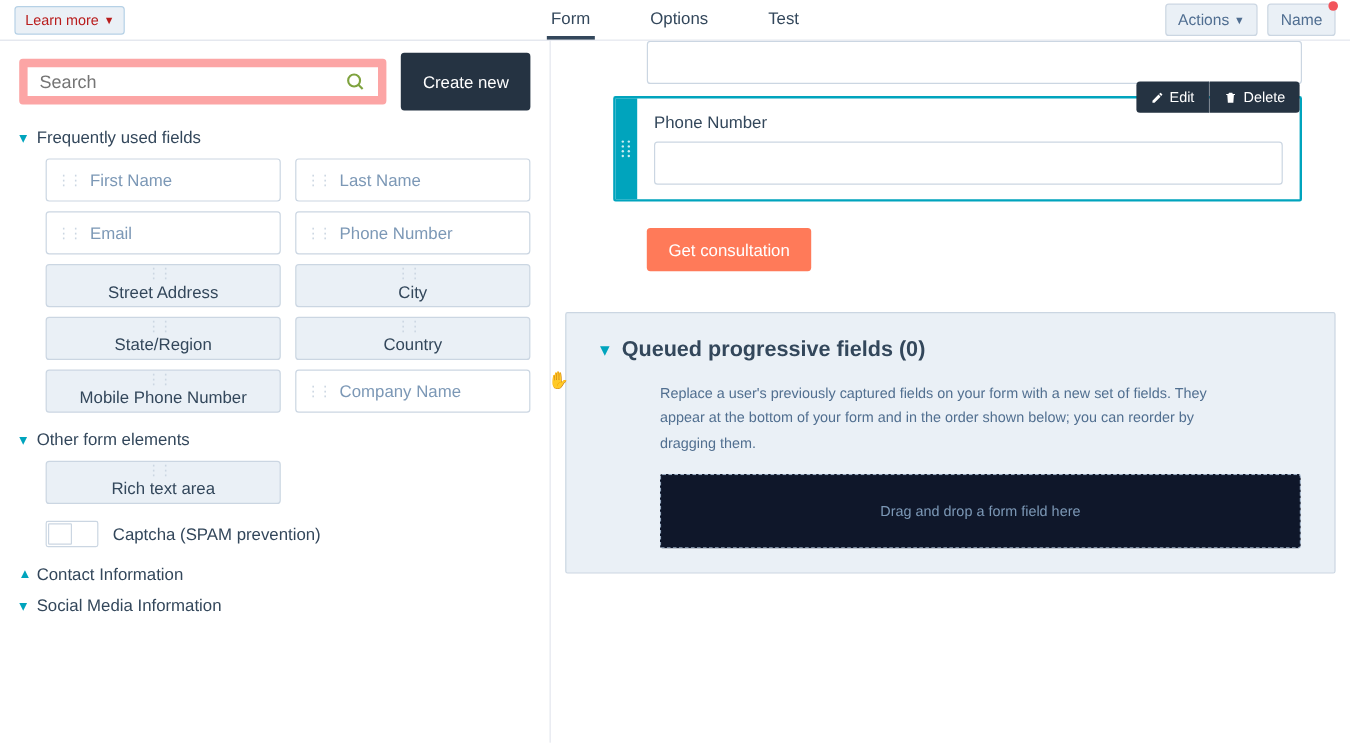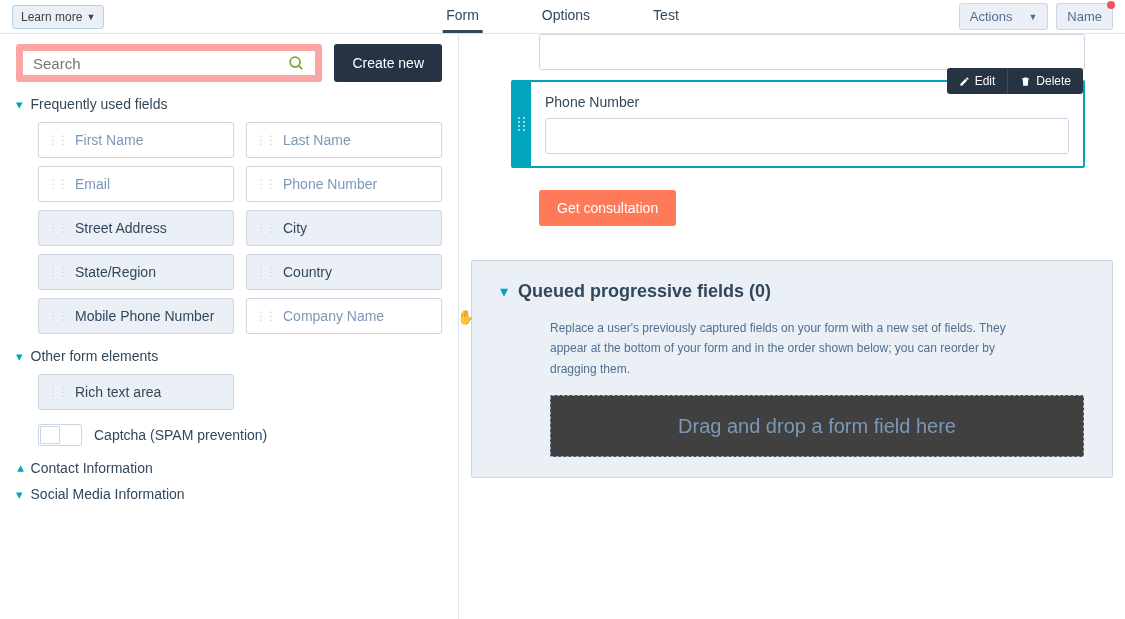--- a/index.html
+++ b/index.html
@@ -1,46 +1,46 @@
 <!DOCTYPE html>
 <html><head>
 <meta charset="utf-8">
 <style>
 * { box-sizing: border-box; margin: 0; padding: 0; font-family: -apple-system, BlinkMacSystemFont, "Segoe UI", Helvetica, Arial, sans-serif; }
 body { width: 1125px; height: 619px; overflow: hidden; background: #fff; color: #33475b; }
 
 .topbar { height: 34px; border-bottom: 1px solid #dfe3eb; display: flex; align-items: center; padding: 0 12px; position: relative; }
-.learn-more { border: 1px solid #b6d1e6; background: #eaf0f6; color: #404040; font-size: 12px; padding: 4px 8px; border-radius: 3px; display: inline-flex; align-items: center; gap: 4px; cursor: pointer; }
+.learn-more { border: 1px solid #b6d1e6; background: #eaf0f6; color: #b91c1c; font-size: 12px; padding: 4px 8px; border-radius: 3px; display: inline-flex; align-items: center; gap: 4px; cursor: pointer; }
 .learn-more .caret { font-size: 9px; }
 
-.tabs { position: absolute; left: 50%; transform: translateX(-50%); display: flex; gap: 55px; height: 100%; align-items: center; }
+.tabs { position: absolute; left: 50%; transform: translateX(-50%); display: flex; gap: 42px; height: 100%; align-items: center; }
 .tab { font-size: 14px; color: #33475b; cursor: pointer; height: 100%; display: flex; align-items: center; border-bottom: 3px solid transparent; padding: 0 4px; }
 .tab.active { border-bottom-color: #33475b; font-weight: 500; }
 
 .top-actions { margin-left: auto; display: flex; gap: 8px; align-items: center; }
-.btn-light { border: 1px solid #cbd6e2; background: #eaf0f6; color: #506e91; font-size: 13px; padding: 5px 10px; border-radius: 3px; cursor: pointer; display: inline-flex; align-items: center; gap: 16px; }
+.btn-light { border: 1px solid #cbd6e2; background: #eaf0f6; color: #506e91; font-size: 13px; padding: 5px 10px; border-radius: 3px; cursor: pointer; display: inline-flex; align-items: center; gap: 4px; }
 .red-dot { width: 8px; height: 8px; background: #f2545b; border-radius: 50%; position: absolute; top: -2px; right: -2px; }
 .save-wrap { position: relative; }
 
 .main { display: flex; height: calc(619px - 34px); }
 
 .sidebar { width: 459px; border-right: 1px solid #dfe3eb; padding: 10px 16px 0 16px; overflow-y: auto; }
 .search-row { display: flex; gap: 12px; align-items: center; margin-bottom: 14px; }
 .search-box { flex: 1; border: 7px solid #fca5a5; border-radius: 3px; height: 38px; display: flex; align-items: center; padding: 0 10px; }
 .search-box input { flex: 1; border: none; outline: none; font-size: 15px; color: #7c98b6; background: transparent; }
 .search-box .sicon { color: #7c98b6; }
-.create-btn { background: #253342; color: #fff; border: none; border-radius: 3px; height: 38px; padding: 0 18px; font-size: 14px; font-weight: 500; cursor: pointer; }
+.create-btn { background: #253342; color: #fff; border: none; border-radius: 3px; height: 48px; padding: 0 18px; font-size: 14px; font-weight: 500; cursor: pointer; }
 
 .section-head { display: flex; align-items: center; gap: 8px; color: #33475b; font-size: 14px; margin: 8px 0 10px 0; cursor: pointer; }
 .section-head .chev { color: #00a4bd; font-size: 13px; display: inline-block; }
 .section-head.collapsed .chev { transform: rotate(-90deg); }
 
 .field-grid { display: grid; grid-template-columns: 1fr 1fr; gap: 8px 12px; padding-left: 22px; margin-bottom: 14px; }
 .field-chip { border: 1px solid #cbd6e2; border-radius: 3px; height: 36px; display: flex; align-items: center; padding: 0 8px; font-size: 14px; color: #33475b; background: #fff; cursor: grab; }
-.field-chip.used { background: #eaf0f6; }
+.field-chip.used { background: #eaf0f6; flex-direction: column; }
 .field-chip.placeholder { color: #7c98b6; }
 .drag-handle { color: #cbd6e2; font-size: 12px; margin-right: 8px; letter-spacing: -2px; }
 
 .captcha-row { display: flex; align-items: center; gap: 12px; padding-left: 22px; margin-bottom: 14px; font-size: 14px; }
 .toggle { width: 44px; height: 22px; border: 1px solid #cbd6e2; border-radius: 2px; background: #fff; display: flex; align-items: center; padding: 1px; cursor: pointer; }
 .toggle .knob { width: 20px; height: 18px; background: #fff; border: 1px solid #cbd6e2; border-radius: 1px; }
 
 .canvas { flex: 1; background: #fff; overflow-y: auto; position: relative; }
 .form-area { padding: 0 40px 16px 40px; }
 
@@ -59,21 +59,21 @@
 .fa-btn:first-child { border-right: 1px solid #3a4d5f; border-radius: 3px 0 0 3px; }
 .fa-btn:last-child { border-radius: 0 3px 3px 0; text-align: center; }
 
 .submit-btn { background: #ff7a59; color: #fff; border: none; border-radius: 3px; padding: 10px 18px; font-size: 14px; font-weight: 500; cursor: pointer; margin-left: 40px; }
 
 .queued-wrap { background: #eaf0f6; border: 1px solid #cbd6e2; margin: 18px 12px 0 12px; padding: 20px 28px; border-radius: 2px; }
 .queued-head { display: flex; align-items: center; gap: 10px; margin-bottom: 16px; margin-left: 0; }
 .queued-head .chev { color: #00a4bd; font-size: 16px; }
 .queued-head h3 { font-size: 18px; font-weight: 600; color: #33475b; }
 .queued-desc { font-size: 12px; color: #516f90; line-height: 1.7; margin: 0 16px 16px 50px; max-width: 460px; }
-.dropzone { border: 1px dashed #99acc2; border-radius: 2px; background: #404040; height: 62px; display: flex; align-items: center; justify-content: center; color: #7c98b6; font-size: 20px; margin-left: 50px; }
+.dropzone { border: 1px dashed #99acc2; border-radius: 2px; background: #0f172a; height: 62px; display: flex; align-items: center; justify-content: center; color: #7c98b6; font-size: 12px; margin-left: 50px; }
 
 .grab-cursor { position: absolute; left: -2px; top: 275px; font-size: 14px; z-index: 10; }
 
 svg { display: block; }
 </style>
 </head>
 <body>
 
 <div class="topbar">
   <button class="learn-more">

